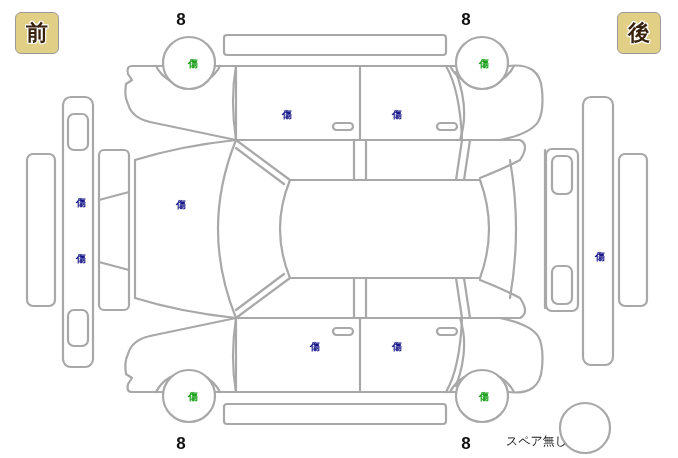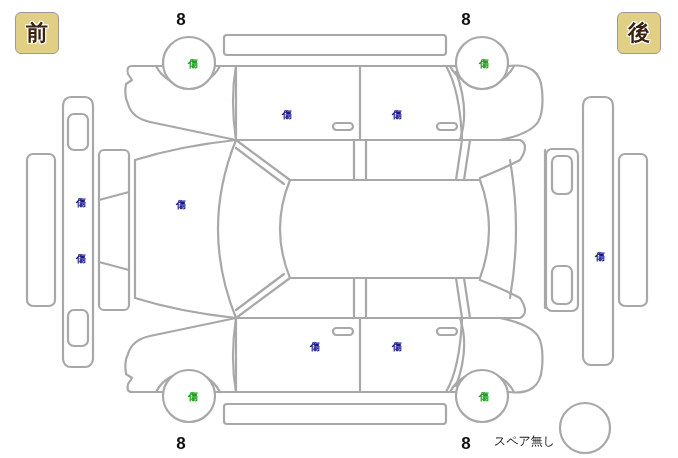--- a/index.html
+++ b/index.html
@@ -11,21 +11,21 @@
       font-weight: bold; font-size: 22px; color: #3a230e;
       text-shadow: 1px 0 #fff, -1px 0 #fff, 0 1px #fff, 0 -1px #fff, 1px 1px #fff, -1px -1px #fff, 1px -1px #fff, -1px 1px #fff;
     }
     #badge-front { left: 15px; top: 12px; }
     #badge-rear { left: 617px; top: 12px; }
     svg#diagram { position: absolute; left: 0; top: 0; }
     .ln { fill: none; stroke: #a8a8a8; stroke-width: 2.2; stroke-linejoin: round; stroke-linecap: round; }
     .fl { fill: #ffffff; stroke: #a8a8a8; stroke-width: 2.2; }
     .lbl { position: absolute; font-size: 10px; font-weight: bold; line-height: 10px; transform: translate(-50%, -50%); }
     .num { position: absolute; font-size: 17px; font-weight: bold; color: #111; transform: translate(-50%, -50%); font-family: "Liberation Sans", sans-serif; }
-    .spare-text { position: absolute; left: 494px; top: 433px; font-size: 12px; color: #111; }
+    .spare-text { position: absolute; left: 506px; top: 433px; font-size: 12px; color: #111; }
   </style>
 </head>
 <body>
 
 <svg id="diagram" width="678" height="458" viewBox="0 0 678 458" xmlns="http://www.w3.org/2000/svg">
 
   <rect class="fl" x="224" y="35" width="222" height="20" rx="3"></rect>
   <rect class="fl" x="224" y="404" width="222" height="20" rx="3"></rect>
 
   <g>

